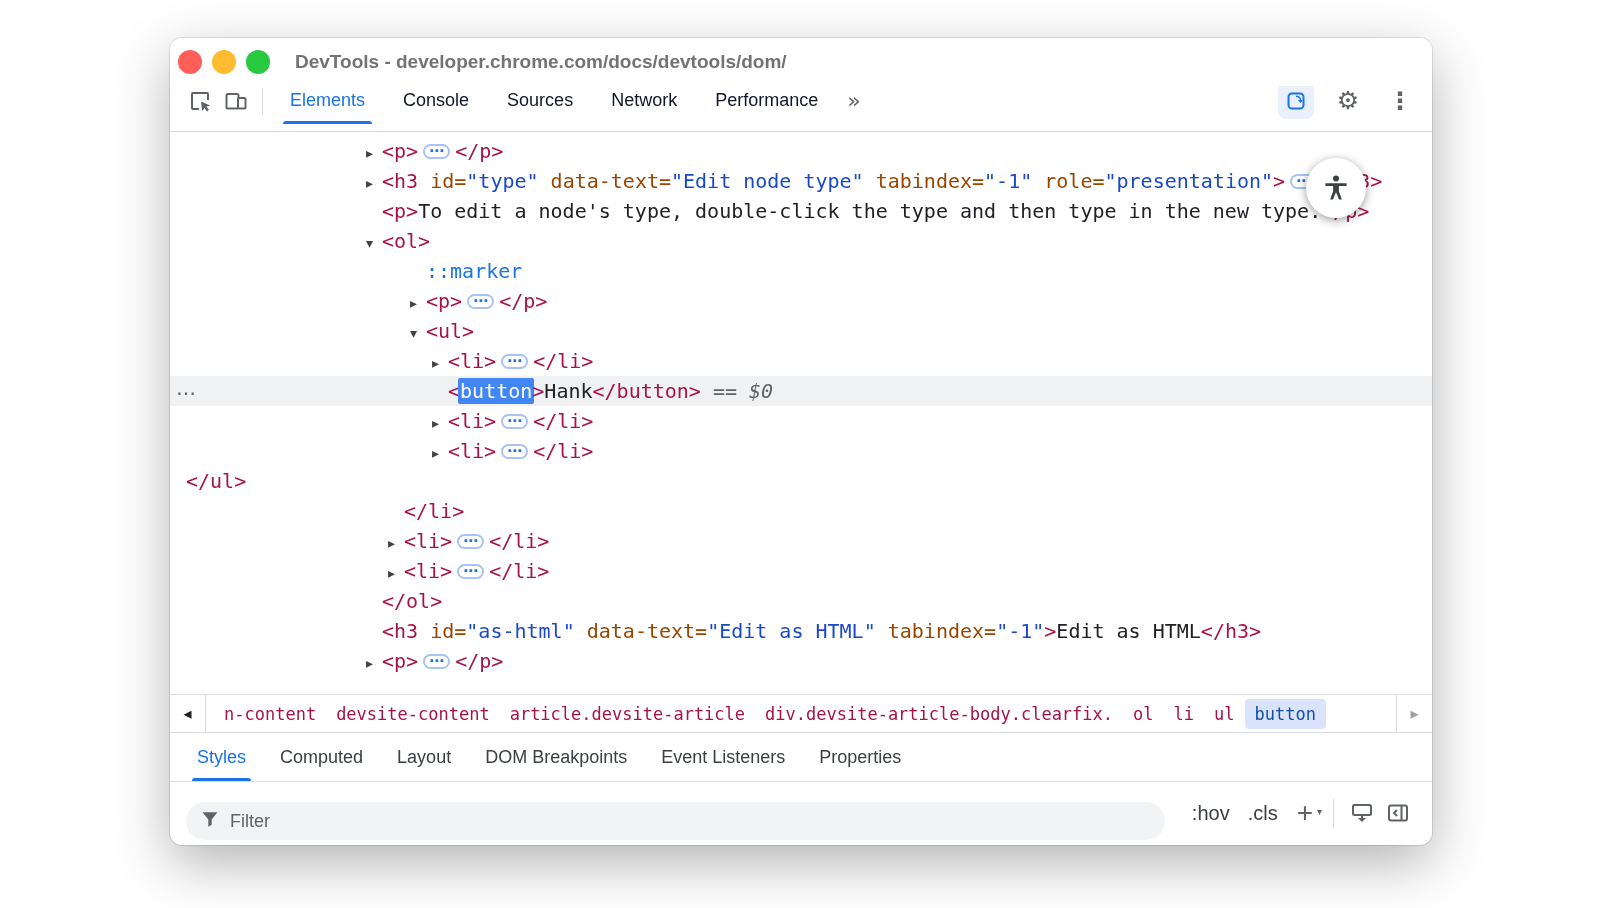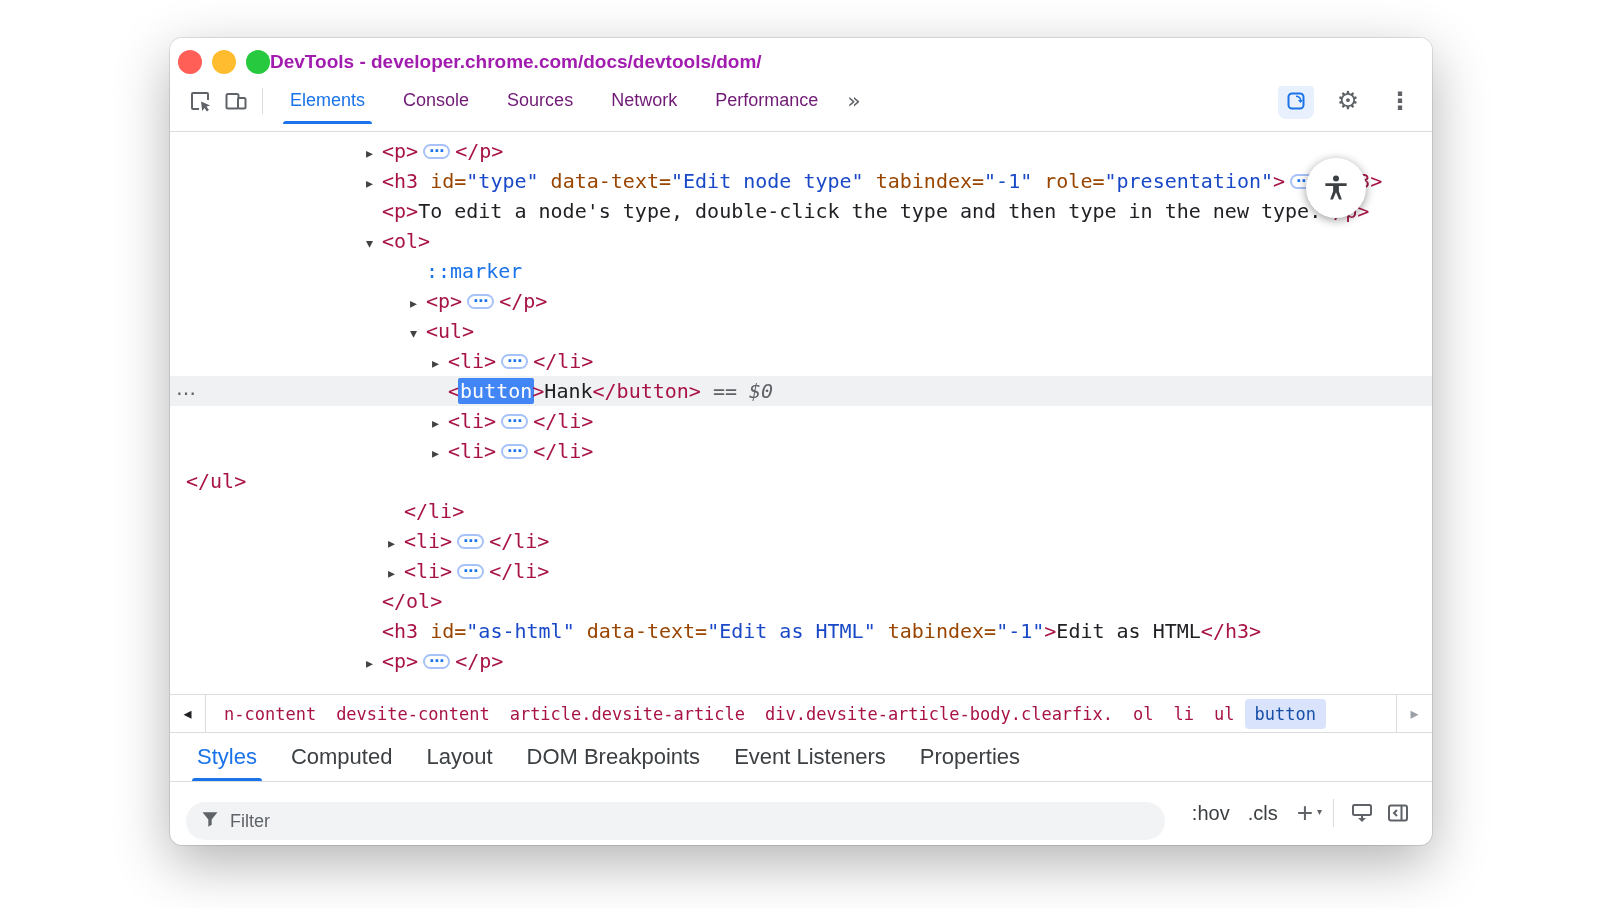--- a/index.html
+++ b/index.html
@@ -27,29 +27,29 @@
     box-shadow:0 0 0 1px rgba(0,0,0,.10), 0 18px 55px rgba(0,0,0,.30);
   }
 
   
   .titlebar{height:48px;display:flex;align-items:center;background:#fff;position:relative;}
   .lights{display:flex;gap:10px;padding-left:8px;}
   .light{width:24px;height:24px;border-radius:50%;}
   .light.red{background:#ff5f57;}
   .light.yellow{background:#febc2e;}
   .light.green{background:#27c93f;}
-  .win-title{font-size:19px;font-weight:700;color:#a21caf;}
+  .win-title{margin-left:25px;font-size:19px;font-weight:700;color:#737373;}
 
   
   .toolbar{height:46px;display:flex;align-items:center;border-bottom:1px solid var(--c-border);padding:0 14px 16px 12px;justify-content:flex-end;}
   .icon-btn{width:36px;height:36px;display:flex;align-items:center;justify-content:center;color:var(--c-gray);cursor:pointer;flex:0 0 auto;}
   .icon-btn svg{display:block;}
   .vsep{width:1px;height:26px;background:var(--c-border);margin:0 8px;flex:0 0 auto;}
   .tabs{display:flex;align-items:stretch;height:46px;}
-  .tab{padding:0 19px;line-height:44px;font-size:18px;color:#701a75;position:relative;cursor:pointer;white-space:nowrap;}
+  .tab{padding:0 19px;line-height:44px;font-size:18px;color:#0f172a;position:relative;cursor:pointer;white-space:nowrap;}
   .tab.active{color:var(--c-accent);}
   .tab.active::after{content:"";position:absolute;left:12px;right:12px;bottom:0;height:3px;border-radius:3px 3px 0 0;background:var(--c-accent);}
   .tab-more{font-size:22px;color:var(--c-gray);padding:0 10px;line-height:44px;cursor:pointer;}
   .toolbar-spacer{flex:1;}
   .right-icons{display:flex;align-items:center;gap:16px;}
   .dock-btn{background:#e8f0fe;border-radius:8px;}
   .gear{font-size:25px;}
   .kebab{font-size:24px;font-weight:700;}
 
   
@@ -94,21 +94,21 @@
     background:#fff;font-size:16px;cursor:pointer;font-family:"DejaVu Sans",sans-serif;
   }
   .crumb-scroll.left{left:0;border-right:1px solid var(--c-border);color:#202124;}
   .crumb-scroll.right{right:0;border-left:1px solid var(--c-border);color:#9aa0a6;}
 
   
   .styles-tabs{
     height:50px;border-top:1px solid var(--c-border);border-bottom:1px solid var(--c-border);
     display:flex;align-items:stretch;padding-left:10px;
   }
-  .stab{padding:0 17px;line-height:48px;font-size:22px;color:#3c4043;position:relative;cursor:pointer;white-space:nowrap;}
+  .stab{padding:0 17px;line-height:48px;font-size:18px;color:#3c4043;position:relative;cursor:pointer;white-space:nowrap;}
   .stab.active{color:var(--c-accent);}
   .stab.active::after{content:"";position:absolute;left:12px;right:12px;bottom:0;height:3px;border-radius:3px 3px 0 0;background:var(--c-accent);}
 
   
   .filterbar{height:62px;display:flex;align-items:center;padding:0 16px;}
   .filter-input-wrap{
     flex:1;height:38px;background:#f1f3f4;border-radius:19px;display:flex;align-items:center;
     padding:0 14px;margin-right:18px;margin-top:16px;
   }
   .filter-input{

